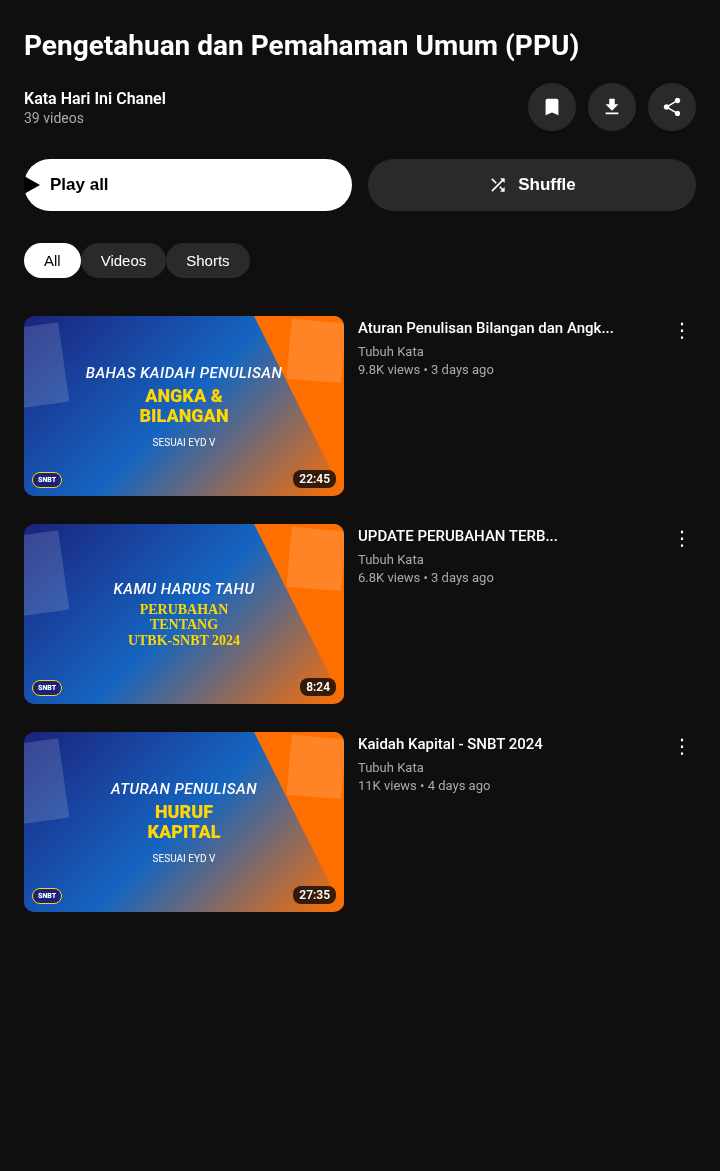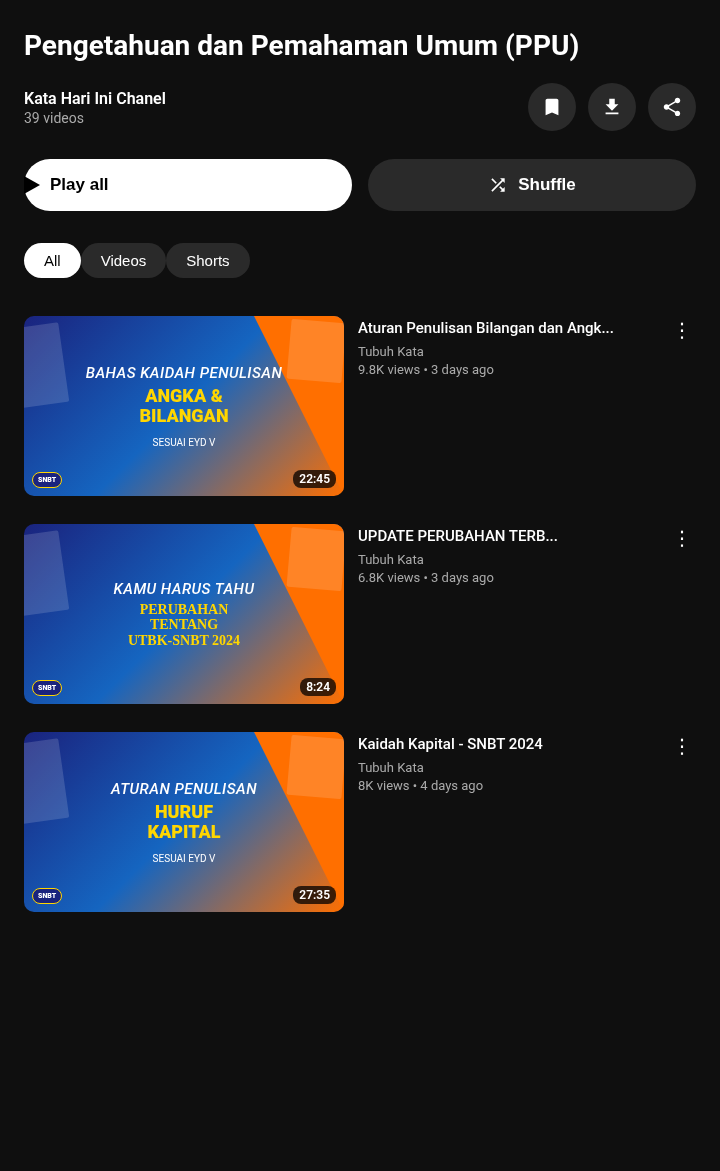--- a/index.html
+++ b/index.html
@@ -446,20 +446,20 @@
             <div class="thumb-subtitle">SESUAI EYD V</div>
           </div>
           <div class="thumb-logo">SNBT</div>
           <div class="thumb-badge">27:35</div>
         </div>
       </div>
       <div class="video-info-row" style="flex:1; display:flex; align-items:flex-start; gap:8px;">
         <div class="video-info">
           <div class="video-title">Kaidah Kapital - SNBT 2024</div>
           <div class="video-channel">Tubuh Kata</div>
-          <div class="video-meta">8K views • 4 days ago</div>
+          <div class="video-meta">11K views • 4 days ago</div>
         </div>
         <button class="more-btn">⋮</button>
       </div>
     </div>
 
   </div>
 </div>
 
 </body></html>

